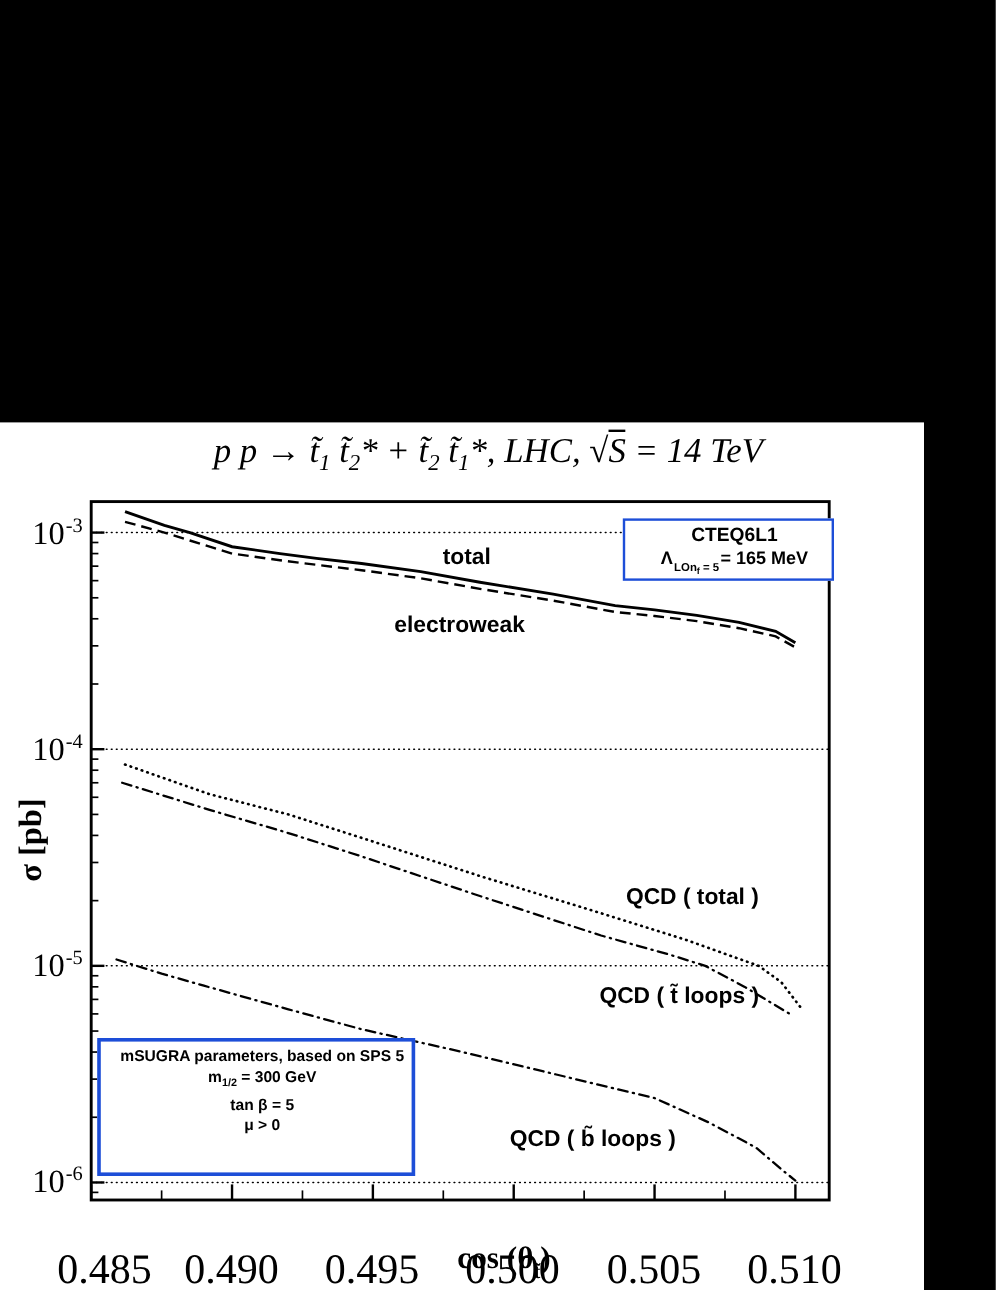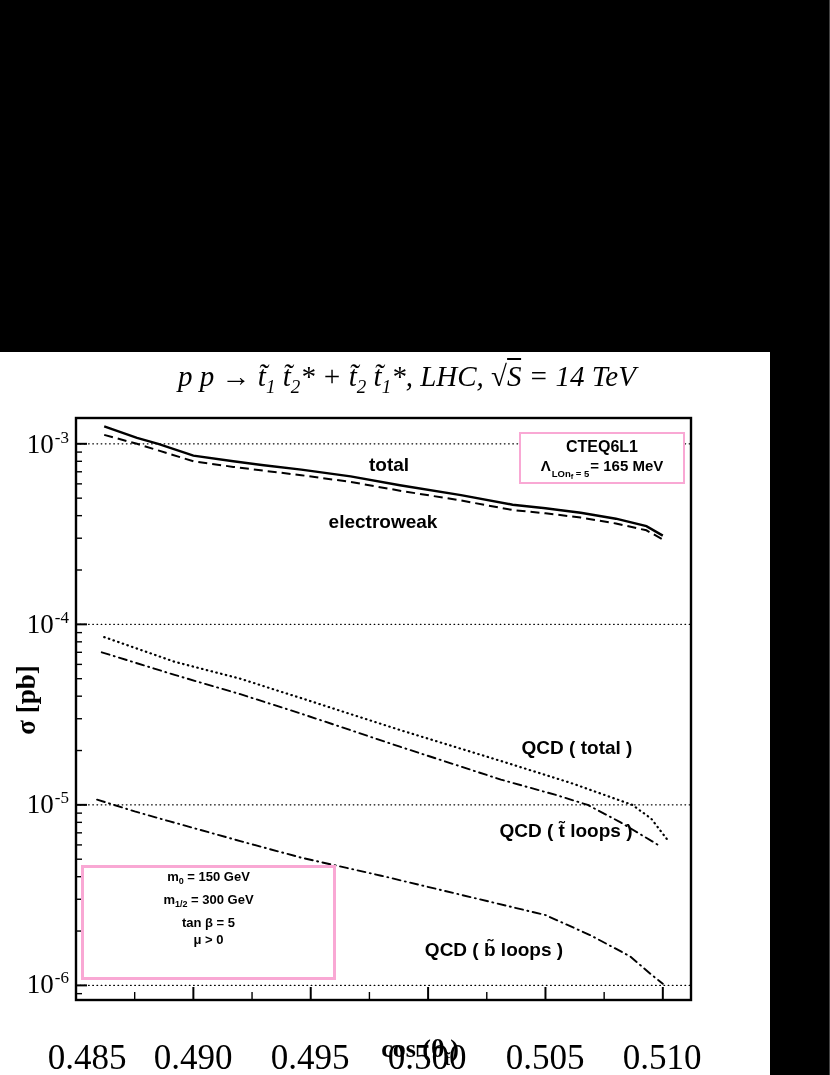--- a/index.html
+++ b/index.html
@@ -25,21 +25,21 @@
   .ylabel{left:26px;top:700px;transform:translate(-50%,-50%) rotate(-90deg);
           font-family:"Liberation Serif", serif;font-weight:bold;font-size:27px;}
   .xlabel{left:420px;top:1034px;transform:translateX(-50%);
           font-family:"Liberation Serif", serif;font-weight:bold;font-size:26px;}
   .xlabel .xsub{font-size:17px;vertical-align:-8px;}
   .ytick{left:8px;width:60px;text-align:right;font-family:"Liberation Serif", serif;
          font-size:27px;height:32px;line-height:32px;}
   .ytick sup{font-size:17px;vertical-align:0;position:relative;top:-10px;left:1px;}
   .xtick{top:1038px;transform:translateX(-50%);font-family:"Liberation Serif", serif;font-size:35px;}
   .clabel{transform:translateX(-50%);font-weight:bold;font-size:19px;}
-  .lbox{position:absolute;background:#fff;border:2px solid #f9a8d4;z-index:3;text-align:center;}
+  .lbox{position:absolute;background:#fff;border:2px solid #1d4ed8;z-index:3;text-align:center;padding-left:10px;}
   .cteq{left:519px;top:432px;width:162px;height:48px;}
   .cteq .l1{font-weight:bold;font-size:16px;margin-top:4px;}
   .cteq .l2{font-weight:bold;font-size:15px;margin-top:1px;}
   .ss{display:inline-flex;vertical-align:-6px;line-height:8.5px;
       font-size:9.5px;text-align:left;margin:0 1px;}
   .ssf{font-size:7.5px;vertical-align:-2px;}
   .msugra{left:81px;top:865px;width:249px;height:109px;border-width:3px;}
   .msugra div{font-weight:bold;font-size:13px;line-height:17.8px;}
   .msugra .first{margin-top:3px;}
   .psub{font-size:9px;vertical-align:-3px;}
@@ -145,18 +145,18 @@
     <div class="l1">CTEQ6L1</div>
     <div class="l2">
       <span>Λ</span><span class="ss">
           <span>LO</span>
           <span><span>n</span><span class="ssf">f</span><span> = 5</span></span>
         </span><span>= 165 MeV</span>
     </div>
   </div>
 
   <div class="lbox msugra">
-    <div><span>m</span><span class="psub">0</span><span> = 150 GeV</span></div>
+    <div class="first">mSUGRA parameters, based on SPS 5</div>
     <div><span>m</span><span class="psub">1/2</span><span> = 300 GeV</span></div>
     <div>tan β = 5</div>
     <div>μ &gt; 0</div>
   </div>
 </div>
 
 </body></html>

